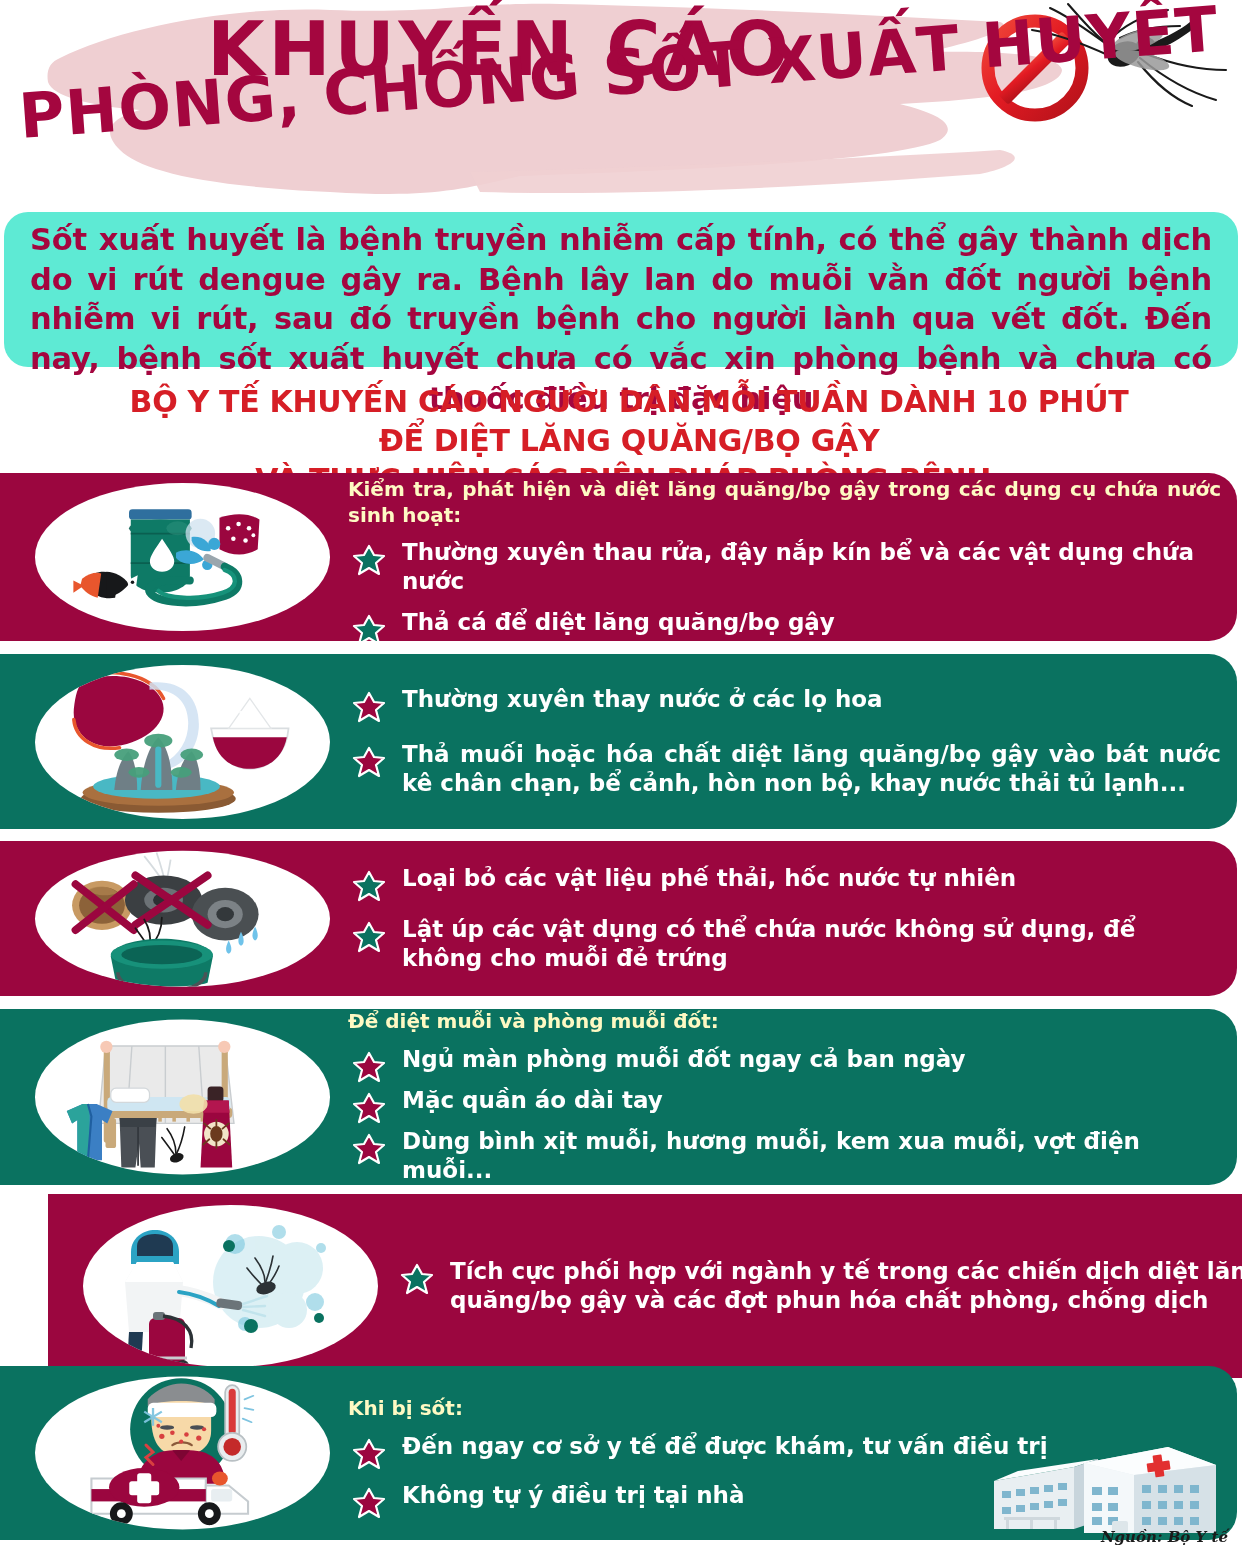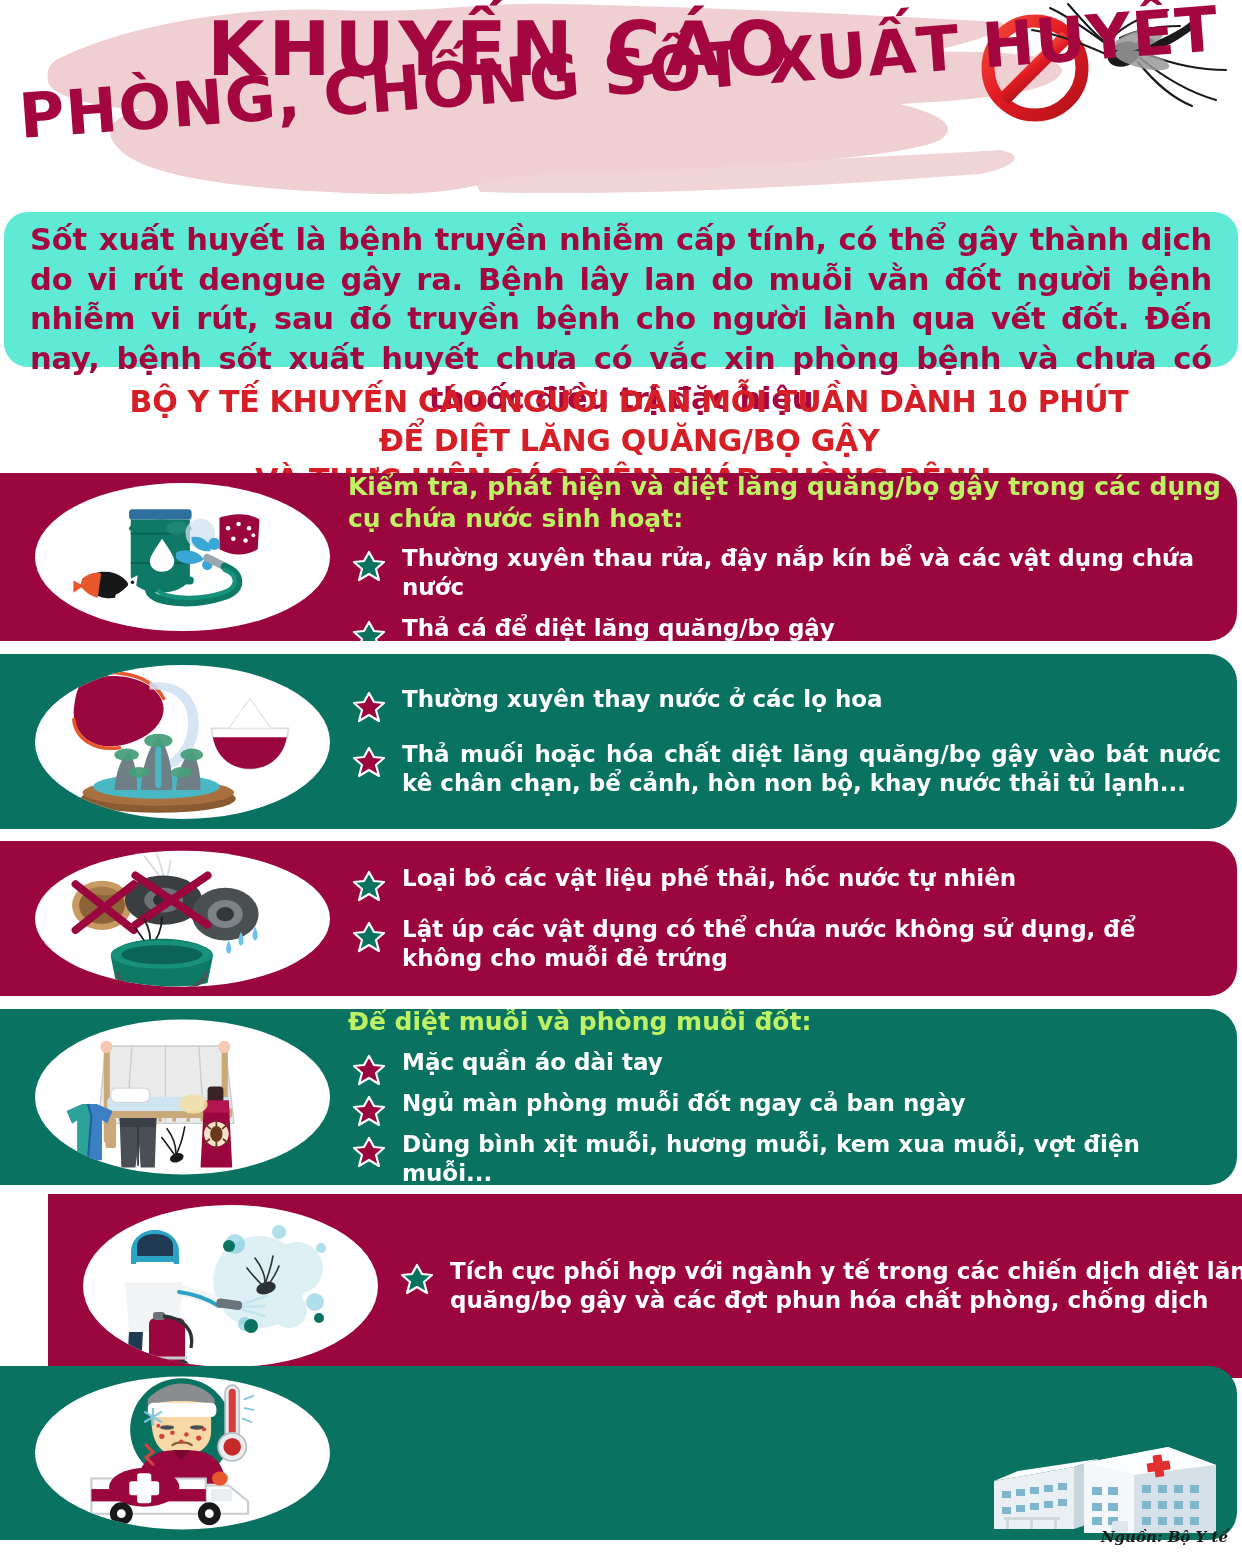--- a/index.html
+++ b/index.html
@@ -68,21 +68,21 @@
     background:#ffffff;border-radius:50%;
     overflow:hidden;
   }
   .thumb svg{display:block;width:100%;height:100%;}
 
   .body{
     position:absolute;left:348px;right:16px;top:0;bottom:0;
     display:flex;flex-direction:column;justify-content:center;
   }
   .lead{
-    color:#bef264;font-weight:bold;font-size:25px;line-height:1.26;
+    color:#fef9c3;font-weight:bold;font-size:20px;line-height:1.26;
     margin:0 0 10px 0;text-align:justify;text-align-last:left;
     font-family:"DejaVu Sans","Liberation Sans",sans-serif;
   }
   .lead.plain{text-align:left;}
   .bullets{margin:0;padding:0;list-style:none;}
   .bullet{
     position:relative;padding-left:54px;margin-bottom:12px;
     color:#ffffff;font-weight:bold;font-size:23px;line-height:1.26;
     font-family:"DejaVu Sans","Liberation Sans",sans-serif;
   }
@@ -403,27 +403,27 @@
         <ellipse cx="160" cy="96" rx="16" ry="11" fill="#F2DFA8" opacity="0.9"></ellipse>
       </svg>
     </div>
     <div class="body">
       <p class="lead plain">Để diệt muỗi và phòng muỗi đốt:</p>
       <ul class="bullets">
         <li class="bullet">
           <svg class="flower" viewBox="0 0 34 32">
             <path d="M17,2 L22,11 L32,12 L24,19 L27,30 L17,24 L7,30 L10,19 L2,12 L12,11 Z" fill="#9B063F" stroke="#ffffff" stroke-width="2.2" stroke-linejoin="round"></path>
           </svg>
+          <span class="btext">Ngủ màn phòng muỗi đốt ngay cả ban ngày</span>
+        </li>
+        <li class="bullet">
+          <svg class="flower" viewBox="0 0 34 32">
+            <path d="M17,2 L22,11 L32,12 L24,19 L27,30 L17,24 L7,30 L10,19 L2,12 L12,11 Z" fill="#9B063F" stroke="#ffffff" stroke-width="2.2" stroke-linejoin="round"></path>
+          </svg>
           <span class="btext">Mặc quần áo dài tay</span>
-        </li>
-        <li class="bullet">
-          <svg class="flower" viewBox="0 0 34 32">
-            <path d="M17,2 L22,11 L32,12 L24,19 L27,30 L17,24 L7,30 L10,19 L2,12 L12,11 Z" fill="#9B063F" stroke="#ffffff" stroke-width="2.2" stroke-linejoin="round"></path>
-          </svg>
-          <span class="btext">Ngủ màn phòng muỗi đốt ngay cả ban ngày</span>
         </li>
         <li class="bullet">
           <svg class="flower" viewBox="0 0 34 32">
             <path d="M17,2 L22,11 L32,12 L24,19 L27,30 L17,24 L7,30 L10,19 L2,12 L12,11 Z" fill="#9B063F" stroke="#ffffff" stroke-width="2.2" stroke-linejoin="round"></path>
           </svg>
           <span class="btext">Dùng bình xịt muỗi, hương muỗi, kem xua muỗi, vợt điện muỗi...</span>
         </li>
       </ul>
     </div>
   </div>
@@ -545,20 +545,37 @@
             <rect x="96" y="110" width="16" height="34" rx="3"></rect>
             <rect x="87" y="119" width="34" height="16" rx="3"></rect>
           </g>
           <ellipse cx="190" cy="116" rx="9" ry="8" fill="#E8562D"></ellipse>
           <circle cx="78" cy="156" r="13" fill="#17181a"></circle>
             <circle cx="78" cy="156" r="5" fill="#ffffff"></circle>
           <circle cx="178" cy="156" r="13" fill="#17181a"></circle>
             <circle cx="178" cy="156" r="5" fill="#ffffff"></circle>
         </g>
       </svg>
+    </div>
+    <div class="body">
+      <p class="lead plain">Khi bị sốt:</p>
+      <ul class="bullets">
+        <li class="bullet" style="margin-bottom:20px;">
+          <svg class="flower" viewBox="0 0 34 32">
+            <path d="M17,2 L22,11 L32,12 L24,19 L27,30 L17,24 L7,30 L10,19 L2,12 L12,11 Z" fill="#9B063F" stroke="#ffffff" stroke-width="2.2" stroke-linejoin="round"></path>
+          </svg>
+          <span class="btext">Đến ngay cơ sở y tế để được khám, tư vấn điều trị</span>
+        </li>
+        <li class="bullet">
+          <svg class="flower" viewBox="0 0 34 32">
+            <path d="M17,2 L22,11 L32,12 L24,19 L27,30 L17,24 L7,30 L10,19 L2,12 L12,11 Z" fill="#9B063F" stroke="#ffffff" stroke-width="2.2" stroke-linejoin="round"></path>
+          </svg>
+          <span class="btext">Không tự ý điều trị tại nhà</span>
+        </li>
+      </ul>
     </div>
   </div>
 
   <svg class="hospital" viewBox="0 0 228 100">
     <g>
       <path d="M6,44 L86,30 L86,92 L6,92 Z" fill="#E9EFF2"></path>
       <path d="M6,44 L30,34 L110,22 L86,30 Z" fill="#FBFDFE"></path>
       <path d="M86,30 L110,22 L110,84 L86,92 Z" fill="#C8D5DC"></path>
       <g fill="#7FB6CE">
         <rect x="14" y="54" width="9" height="7"></rect>

